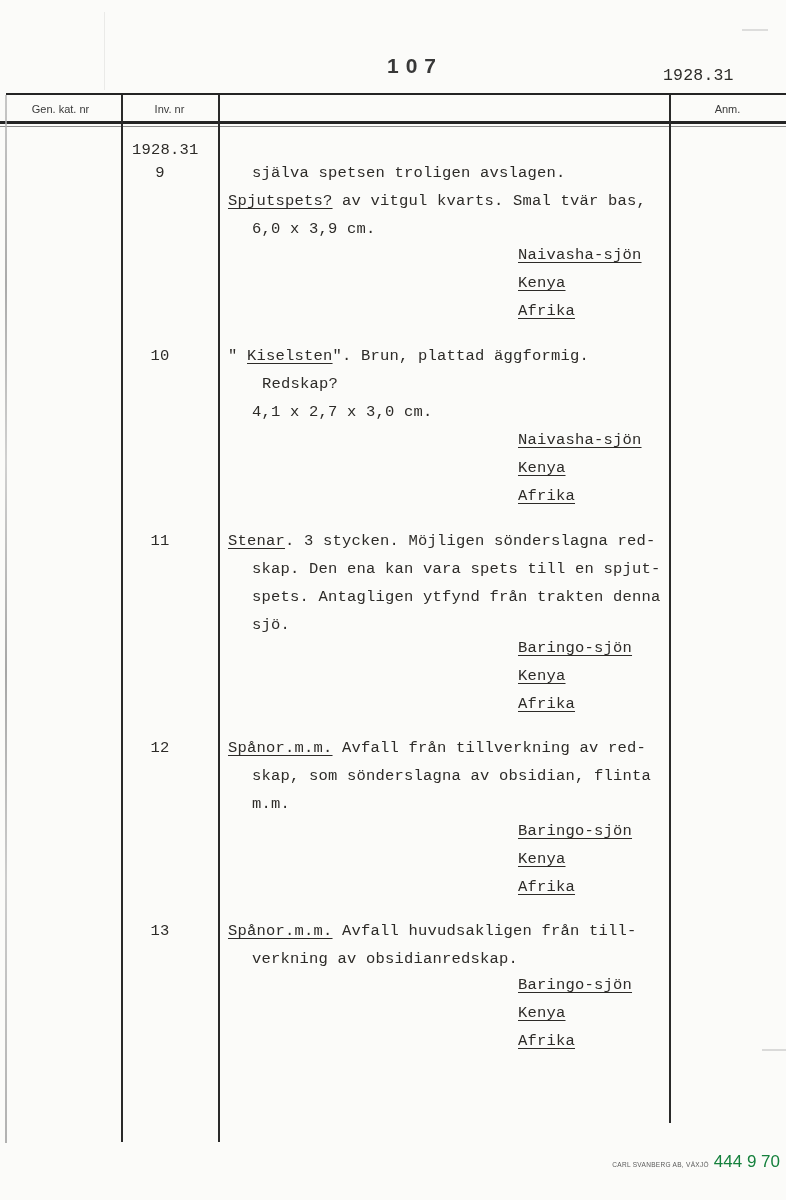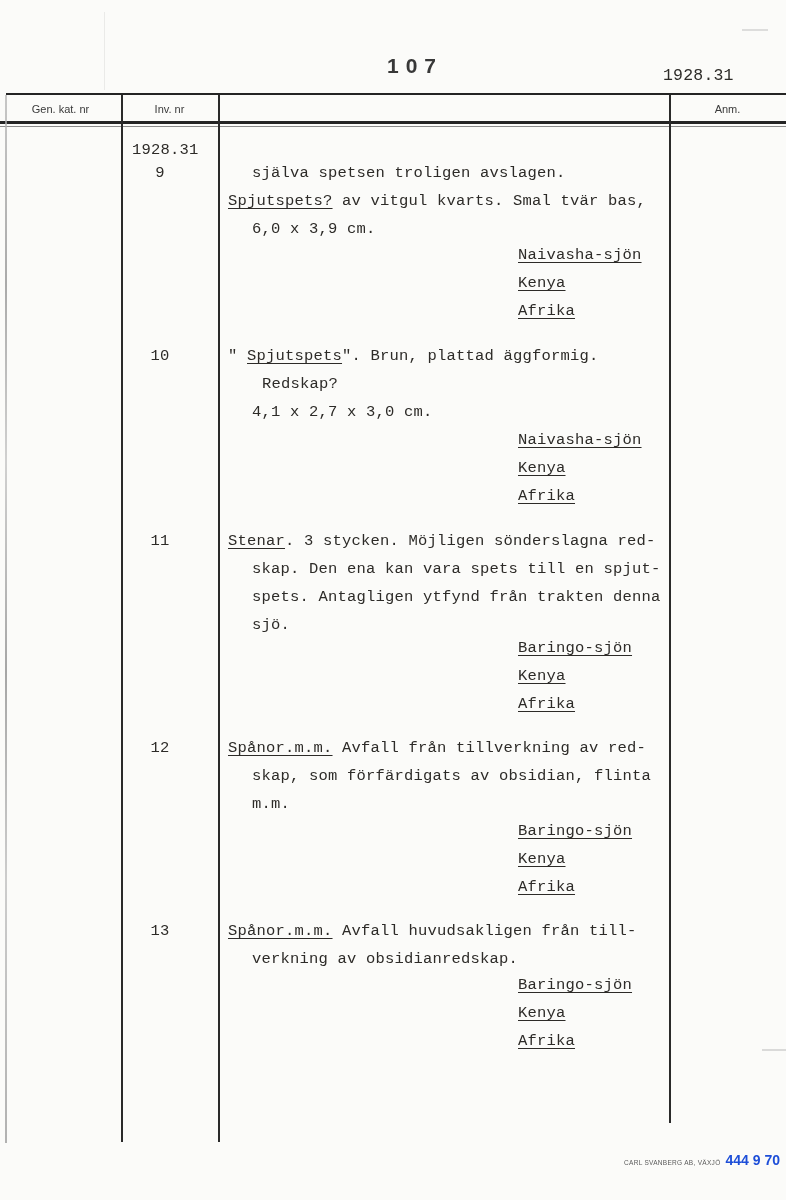--- a/index.html
+++ b/index.html
@@ -39,21 +39,21 @@
   
   .pagenum{
     position:absolute;left:340px;top:54px;width:150px;text-align:center;
     font-size:21px;font-weight:600;letter-spacing:7px;color:#383838;
   }
   .yearref{position:absolute;left:663px;top:66px;font-size:16.5px;}
   .grouplabel{position:absolute;left:132px;top:136px;}
   
   .footer{position:absolute;right:6px;top:1152px;display:flex;align-items:baseline;gap:5px;}
   .footer .printer{font-size:6.5px;letter-spacing:0.3px;color:#5a5a5a;}
-  .footer .code{font-size:14px;font-weight:700;color:#1d4ed8;}
+  .footer .code{font-size:17px;font-weight:400;color:#15803d;}
   
   .artifact{position:absolute;background:#b9b9b9;}
 </style>
 </head>
 <body>
 
 <div class="abs" style="inset:0">
 
   <div class="pagenum">107</div>
   <div class="yearref tw">1928.31</div>
@@ -83,21 +83,21 @@
   </div>
   <div class="prov tw" style="top:241px">
     <div class="line"><span class="u">Naivasha-sjön</span></div>
     <div class="line"><span class="u">Kenya</span></div>
     <div class="line"><span class="u">Afrika</span></div>
   </div>
 
   <div class="entry tw" style="top:342px">
     <div class="invnr line">10</div>
     <div class="etext">
-      <div class="line"><span>" </span><span class="u">Spjutspets</span><span>". Brun, plattad äggformig.</span></div>
+      <div class="line"><span>" </span><span class="u">Kiselsten</span><span>". Brun, plattad äggformig.</span></div>
       <div class="line cont" style="margin-left:34px">Redskap?</div>
       <div class="line cont">4,1 x 2,7 x 3,0 cm.</div>
     </div>
   </div>
   <div class="prov tw" style="top:426px">
     <div class="line"><span class="u">Naivasha-sjön</span></div>
     <div class="line"><span class="u">Kenya</span></div>
     <div class="line"><span class="u">Afrika</span></div>
   </div>
 
@@ -113,21 +113,21 @@
   <div class="prov tw" style="top:634px">
     <div class="line"><span class="u">Baringo-sjön</span></div>
     <div class="line"><span class="u">Kenya</span></div>
     <div class="line"><span class="u">Afrika</span></div>
   </div>
 
   <div class="entry tw" style="top:734px">
     <div class="invnr line">12</div>
     <div class="etext">
       <div class="line"><span></span><span class="u">Spånor.m.m.</span><span> Avfall från tillverkning av red-</span></div>
-      <div class="line cont">skap, som förfärdigats av obsidian, flinta</div>
+      <div class="line cont">skap, som sönderslagna av obsidian, flinta</div>
       <div class="line cont">m.m.</div>
     </div>
   </div>
   <div class="prov tw" style="top:817px">
     <div class="line"><span class="u">Baringo-sjön</span></div>
     <div class="line"><span class="u">Kenya</span></div>
     <div class="line"><span class="u">Afrika</span></div>
   </div>
 
   <div class="entry tw" style="top:917px">

